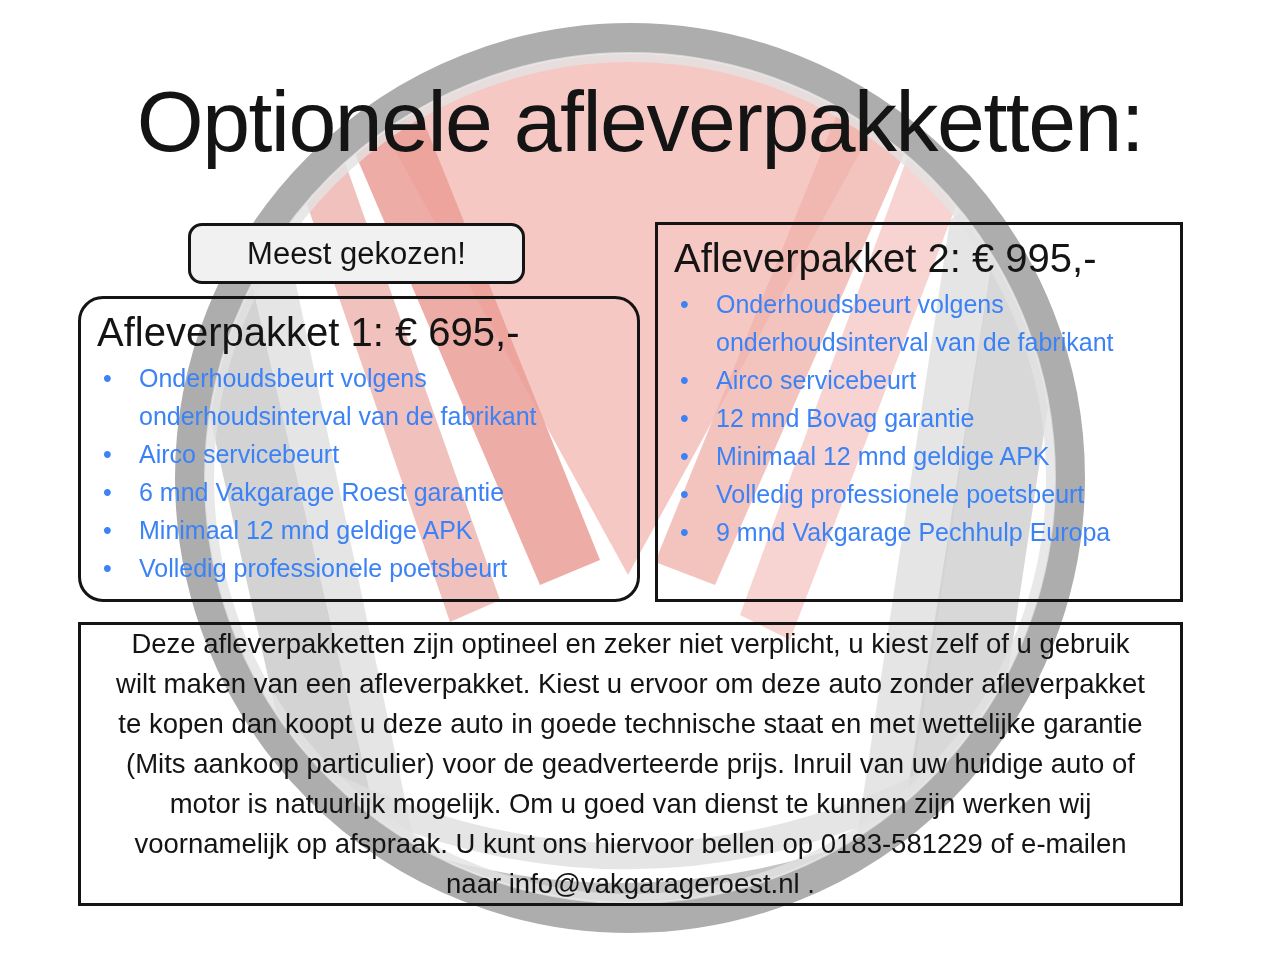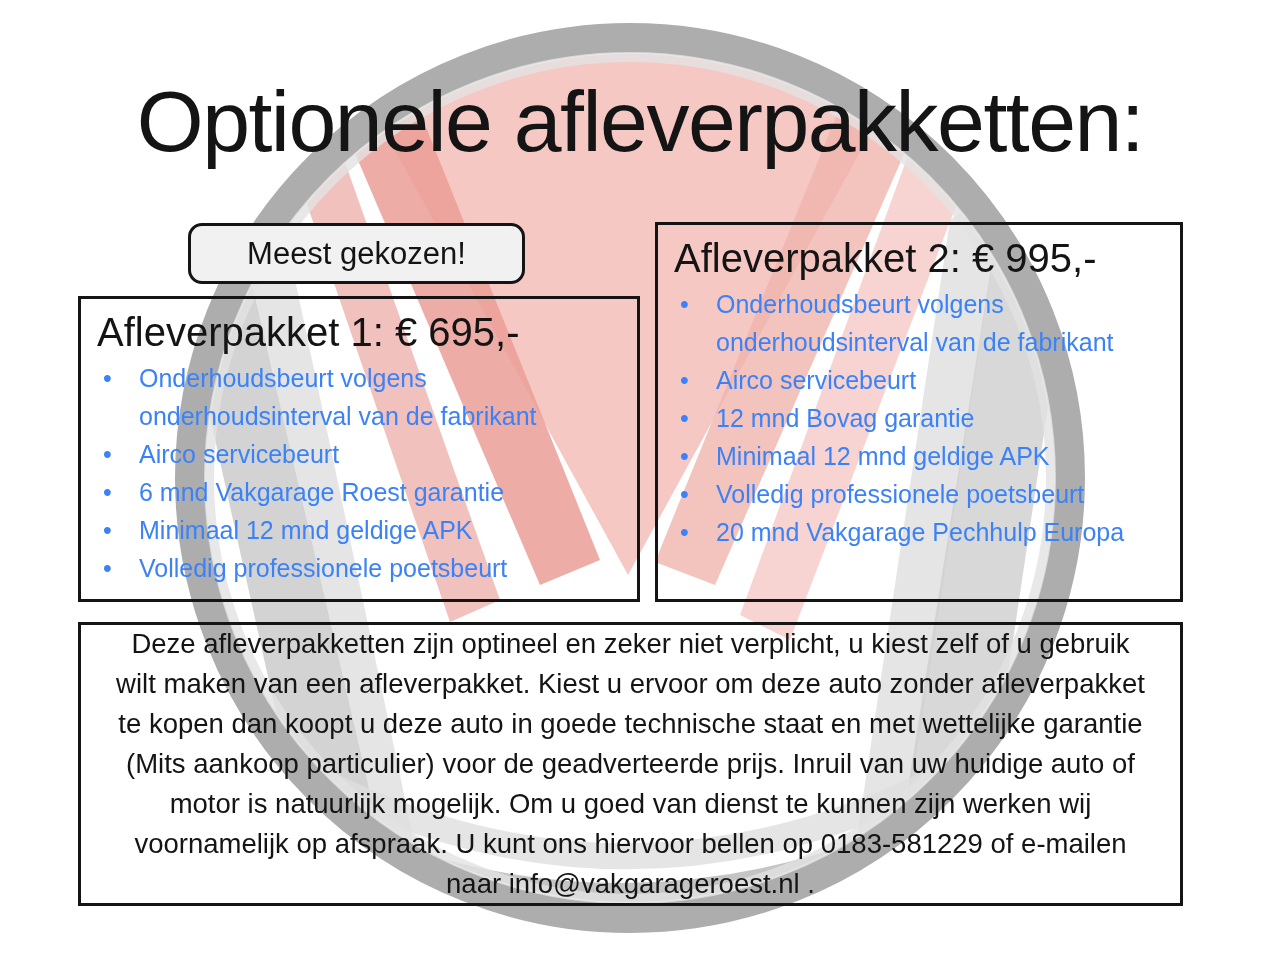--- a/index.html
+++ b/index.html
@@ -37,21 +37,21 @@
     font-size:31px;
     color:#141414;
   }
   .pkg{
     position:absolute;
     box-sizing:border-box;
     border:3px solid #141414;
     padding:6px 14px 22px 14px;
     background:transparent;
   }
-  .pkg1{left:78px;top:296px;width:562px;height:306px;}
+  .pkg1{left:78px;top:296px;width:562px;height:306px;border-radius:25px;}
   .pkg2{left:655px;top:222px;width:528px;height:380px;}
   .pkg h2{
     margin:4px 0 4px 2px;
     font-size:40px;
     font-weight:400;
     color:#141414;
     line-height:1.15;
     white-space:nowrap;
   }
   .pkg ul{
@@ -147,21 +147,21 @@
   </section>
 
   <section class="pkg pkg2">
     <h2>Afleverpakket 2: € 995,-</h2>
     <ul>
         <li>Onderhoudsbeurt volgens onderhoudsinterval van de fabrikant</li>
         <li>Airco servicebeurt</li>
         <li>12 mnd Bovag garantie</li>
         <li>Minimaal 12 mnd geldige APK</li>
         <li>Volledig professionele poetsbeurt</li>
-        <li>20 mnd Vakgarage Pechhulp Europa</li>
+        <li>9 mnd Vakgarage Pechhulp Europa</li>
       </ul>
   </section>
 
   <section class="footer-box">
     <p>Deze afleverpakketten zijn optineel en zeker niet verplicht, u kiest zelf of u gebruik wilt maken van een afleverpakket. Kiest u ervoor om deze auto zonder afleverpakket te kopen dan koopt u deze auto in goede technische staat en met wettelijke garantie (Mits aankoop particulier) voor de geadverteerde prijs. Inruil van uw huidige auto of motor is natuurlijk mogelijk. Om u goed van dienst te kunnen zijn werken wij voornamelijk op afspraak. U kunt ons hiervoor bellen op 0183-581229 of e-mailen naar info@vakgarageroest.nl .</p>
   </section>
 
 </div>
 
 </body></html>

